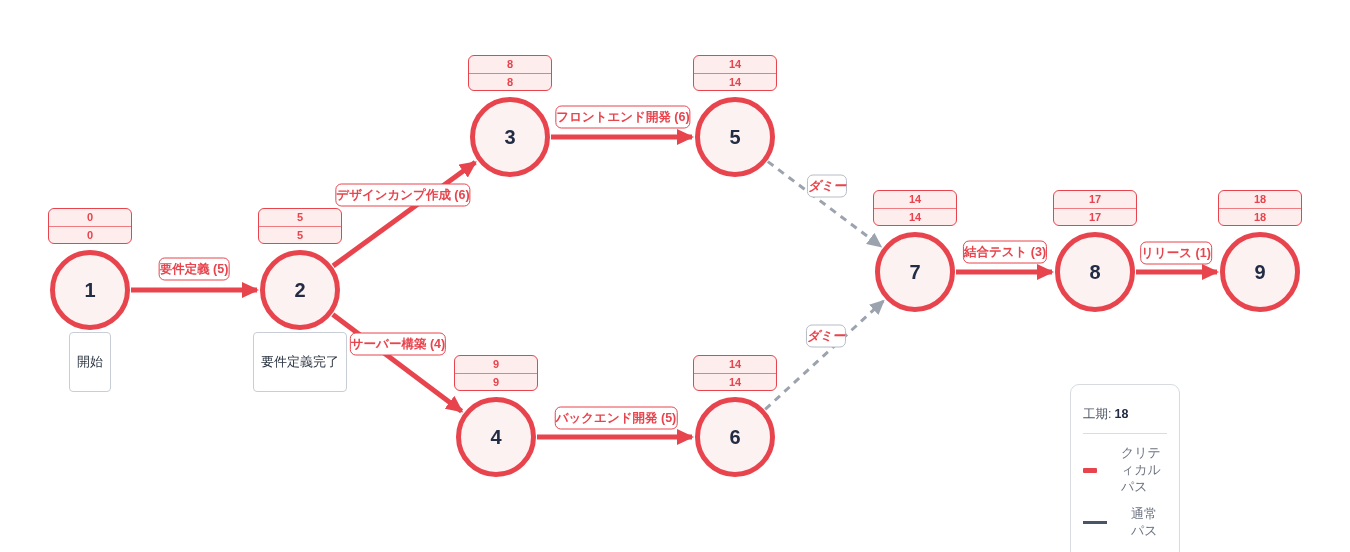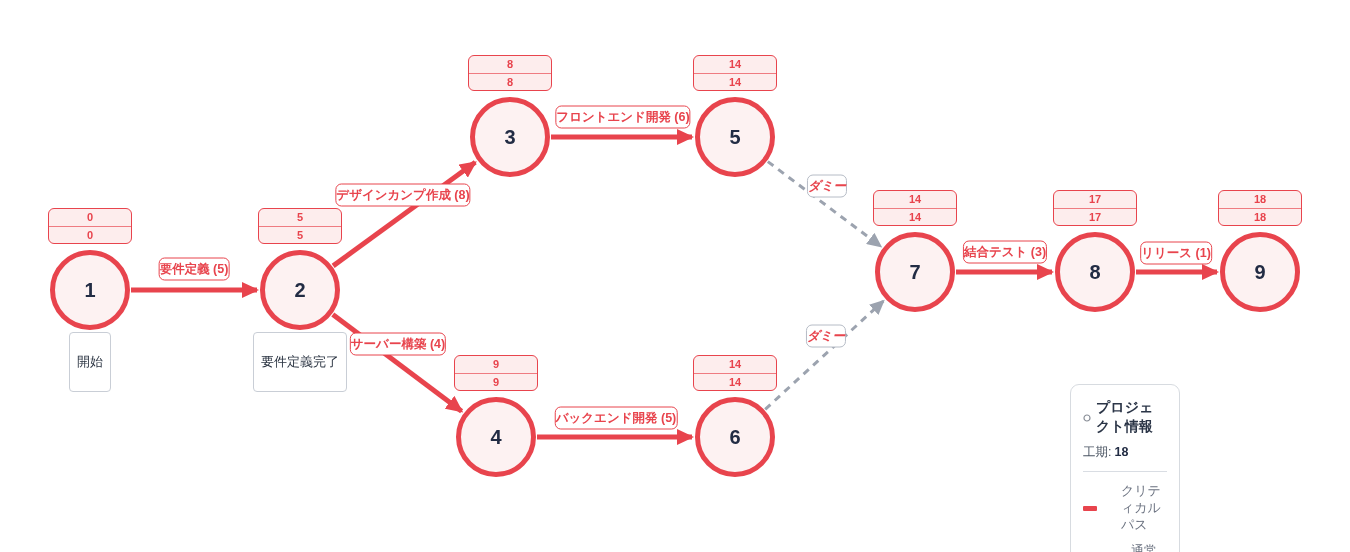--- a/index.html
+++ b/index.html
@@ -128,39 +128,31 @@
         <span class="node-num">8</span>
       </div>
       <div class="timebox" style="left: 1218px; top: 190px;">
         <div class="row">18</div>
         <div class="row">18</div>
       </div>
       <div class="node" style="left: 1220px; top: 232px;">
         <span class="node-num">9</span>
       </div>
       <div class="edge-label" style="left: 194px; top: 269px;">要件定義 (5)</div>
-      <div class="edge-label" style="left: 403px; top: 195px;">デザインカンプ作成 (8)</div>
+      <div class="edge-label" style="left: 403px; top: 195px;">デザインカンプ作成 (6)</div>
       <div class="edge-label" style="left: 398px; top: 344px;">サーバー構築 (4)</div>
       <div class="edge-label" style="left: 623px; top: 117px;">フロントエンド開発 (6)</div>
       <div class="edge-label" style="left: 616px; top: 418px;">バックエンド開発 (5)</div>
       <div class="edge-label dummy" style="left: 827px; top: 186px;">ダミー</div>
       <div class="edge-label dummy" style="left: 826px; top: 336px;">ダミー</div>
       <div class="edge-label" style="left: 1005px; top: 252px;">結合テスト (3)</div>
       <div class="edge-label" style="left: 1176px; top: 253px;">リリース (1)</div>
     </div>
 
   <div class="legend">
-    <div class="legend-head">
-      <span>
-        <svg width="8" height="8" viewBox="0 0 8 8">
-            <circle cx="4" cy="4" r="3" fill="none" stroke="#8a8f98" stroke-width="1.2"></circle>
-          </svg>
-      </span>
-      <div class="legend-title">プロジェクト情報</div>
-    </div>
     <div class="legend-duration">
       <span>工期:</span><b>18</b>
     </div>
     <hr class="legend-divider">
     <div class="legend-item">
       <span class="sample sample-critical"></span>
       <span class="lbl">クリティカルパス</span>
     </div>
     <div class="legend-item">
       <span class="sample sample-normal"></span>

